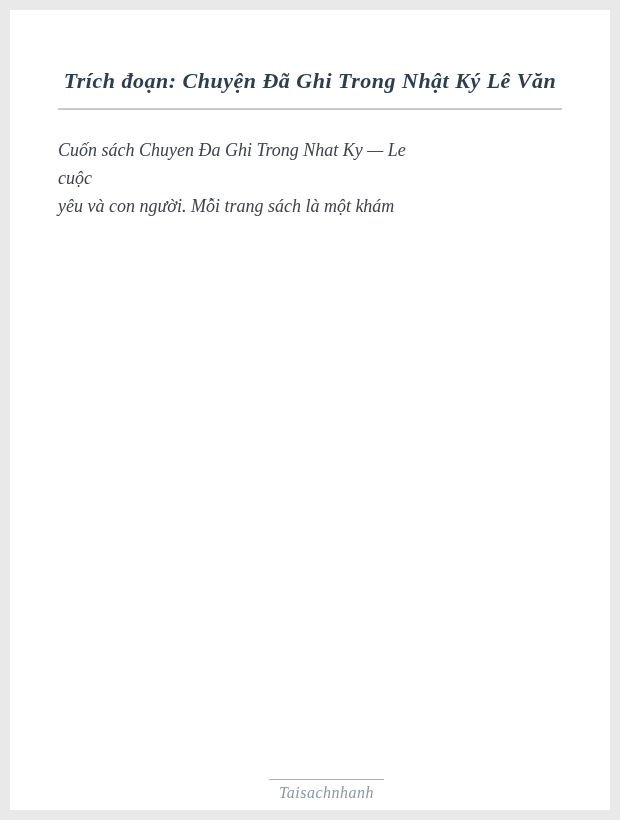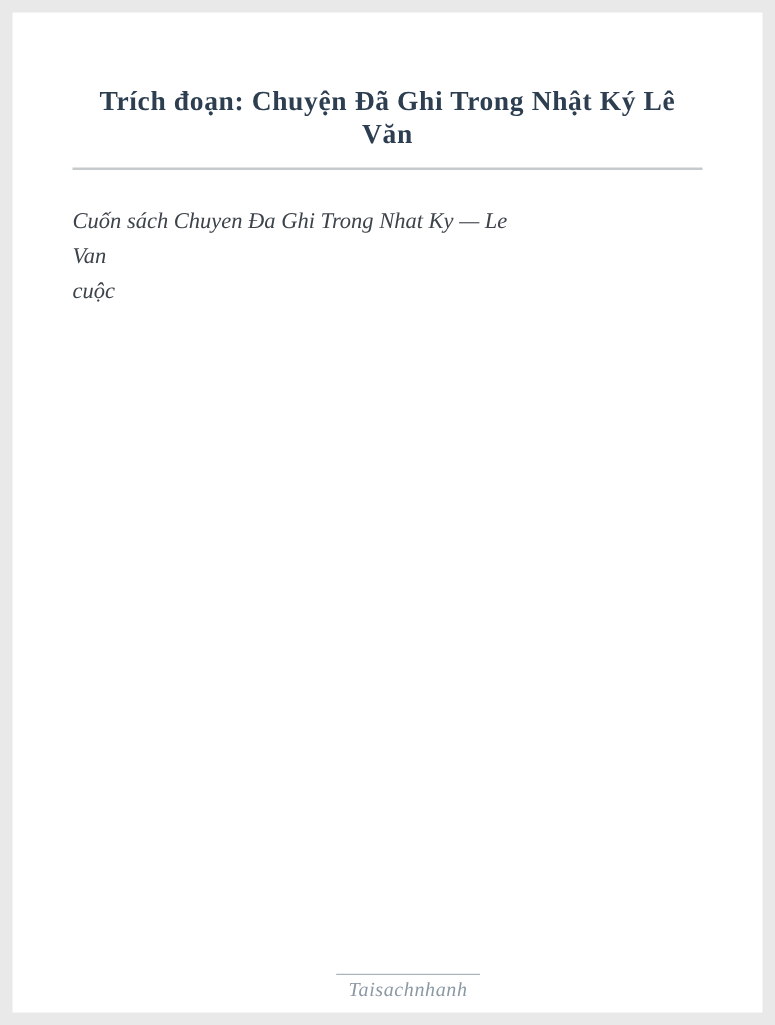--- a/index.html
+++ b/index.html
@@ -24,20 +24,21 @@
     box-sizing: border-box;
   }
   .header {
     padding: 58px 48px 0 48px;
     text-align: center;
   }
   .doc-title {
     margin: 0;
     font-size: 22px;
     font-weight: bold;
+    font-style: italic;
     letter-spacing: 0.5px;
     color: #2c3e50;
     font-family: "Liberation Serif", serif;
   }
   .title-divider {
     margin: 14px 48px 0 48px;
     height: 0;
     border: none;
     border-top: 2px solid #c7cacd;
   }
@@ -79,22 +80,22 @@
 <div class="page">
 
   <div class="header">
     <h1 class="doc-title">Trích đoạn: Chuyện Đã Ghi Trong Nhật Ký Lê Văn</h1>
   </div>
 
   <hr class="title-divider">
 
   <div class="body-text">
     <div class="body-line">Cuốn sách Chuyen Đa Ghi Trong Nhat Ky — Le</div>
-    <div class="body-line">Van</div>
     <div class="body-line">cuộc</div>
+    <div class="body-line">yêu và con người. Mỗi trang sách là một khám</div>
   </div>
 
   <div class="footer">
     <hr class="footer-rule">
     <div class="footer-brand">Taisachnhanh</div>
   </div>
 
 </div>
 
 </body></html>

